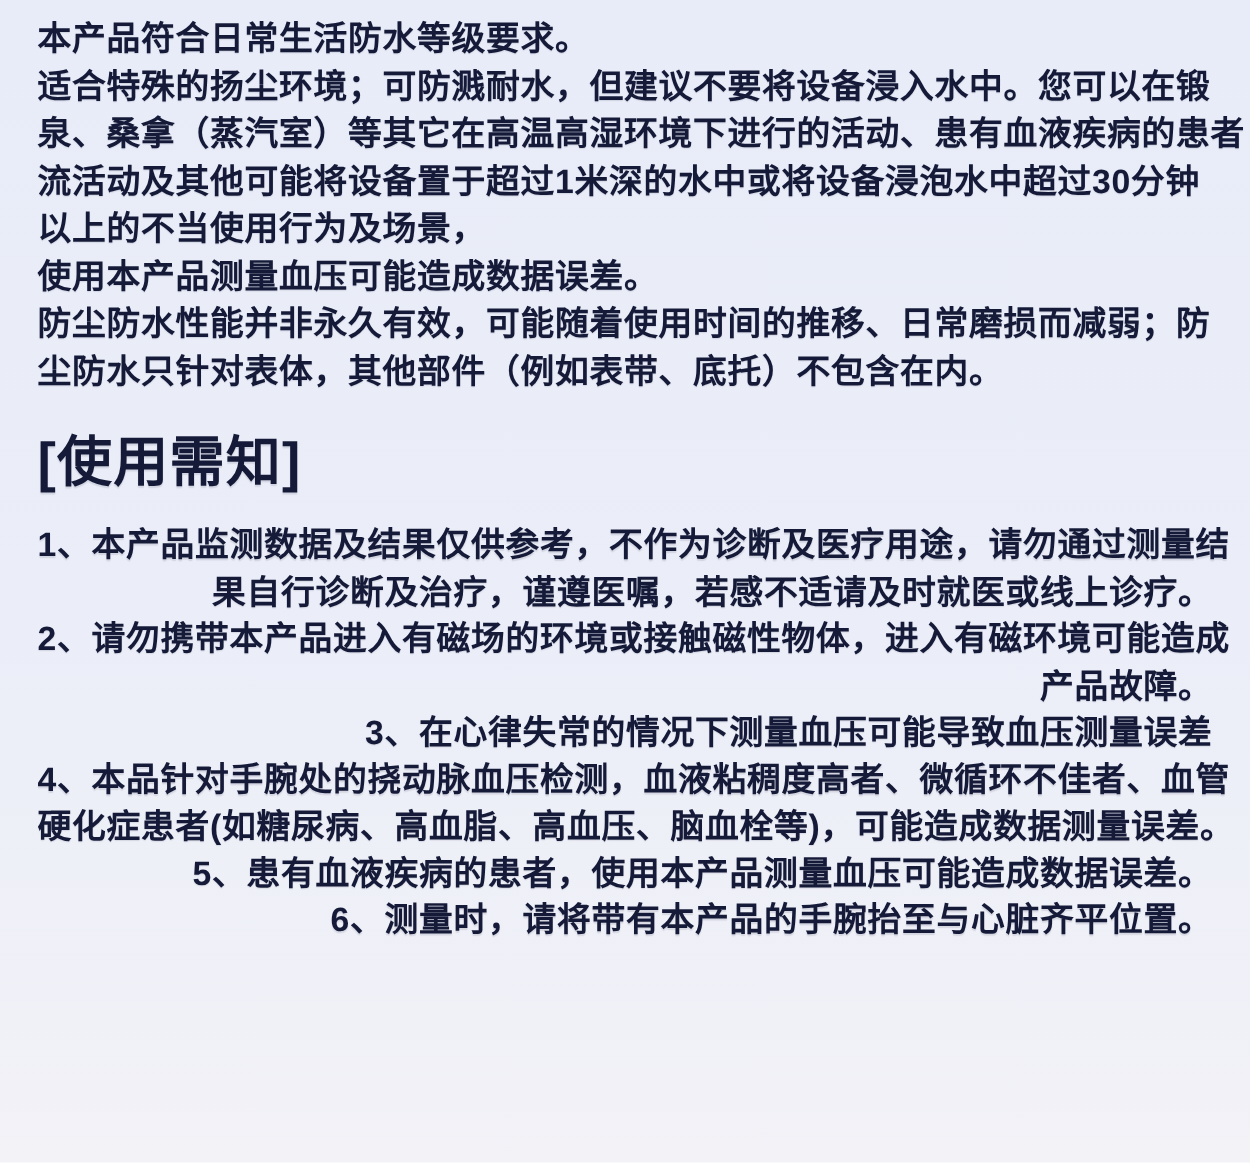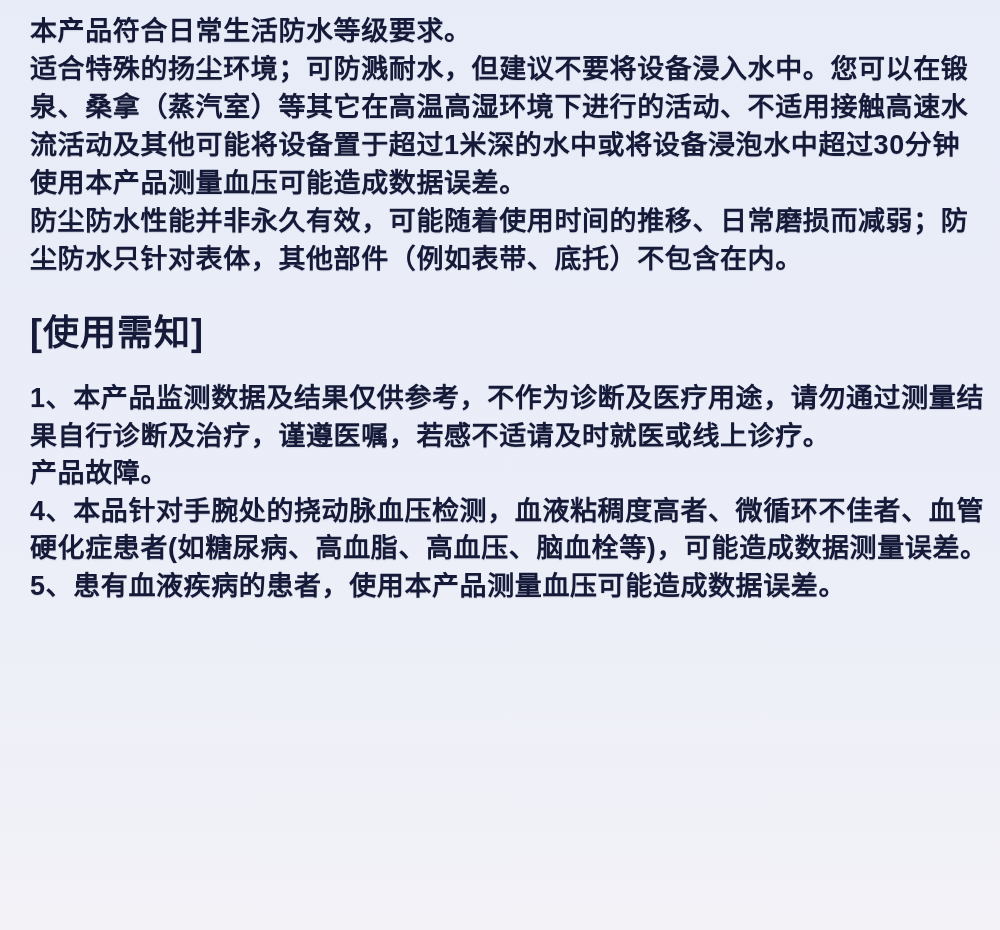--- a/index.html
+++ b/index.html
@@ -28,53 +28,58 @@
     letter-spacing: 0.6px;
     white-space: nowrap;
     text-shadow: 0 1px 1px rgba(21, 26, 56, 0.12);
   }
   .section-heading {
     margin: 16px 0 0 0;
     padding: 0;
     height: 78px;
     display: flex;
     align-items: center;
-    font-size: 36px;
+    font-size: 44px;
     line-height: 48px;
     font-weight: 700;
     letter-spacing: 1px;
     white-space: nowrap;
     text-shadow: 0 1px 1px rgba(21, 26, 56, 0.12);
   }
   .notes {
     margin-top: 8px;
+    text-align: right;
   }
   .notes .textline {
     line-height: 37.5px;
   }
 </style>
 </head>
 <body>
 
 <div class="page">
 
   <section class="intro">
     <div class="textline">本产品符合日常生活防水等级要求。</div>
     <div class="textline">适合特殊的扬尘环境；可防溅耐水，但建议不要将设备浸入水中。您可以在锻</div>
-    <div class="textline">泉、桑拿（蒸汽室）等其它在高温高湿环境下进行的活动、不适用接触高速水</div>
+    <div class="textline">泉、桑拿（蒸汽室）等其它在高温高湿环境下进行的活动、患有血液疾病的患者</div>
     <div class="textline">流活动及其他可能将设备置于超过1米深的水中或将设备浸泡水中超过30分钟</div>
+    <div class="textline">以上的不当使用行为及场景，</div>
     <div class="textline">使用本产品测量血压可能造成数据误差。</div>
     <div class="textline">防尘防水性能并非永久有效，可能随着使用时间的推移、日常磨损而减弱；防</div>
     <div class="textline">尘防水只针对表体，其他部件（例如表带、底托）不包含在内。</div>
   </section>
 
   <h1 class="section-heading">[使用需知]</h1>
 
   <section class="notes">
     <div class="textline">1、本产品监测数据及结果仅供参考，不作为诊断及医疗用途，请勿通过测量结</div>
     <div class="textline">果自行诊断及治疗，谨遵医嘱，若感不适请及时就医或线上诊疗。</div>
+    <div class="textline">2、请勿携带本产品进入有磁场的环境或接触磁性物体，进入有磁环境可能造成</div>
     <div class="textline">产品故障。</div>
+    <div class="textline">3、在心律失常的情况下测量血压可能导致血压测量误差</div>
     <div class="textline">4、本品针对手腕处的挠动脉血压检测，血液粘稠度高者、微循环不佳者、血管</div>
     <div class="textline">硬化症患者(如糖尿病、高血脂、高血压、脑血栓等)，可能造成数据测量误差。</div>
     <div class="textline">5、患有血液疾病的患者，使用本产品测量血压可能造成数据误差。</div>
+    <div class="textline">6、测量时，请将带有本产品的手腕抬至与心脏齐平位置。</div>
   </section>
 
 </div>
 
 </body></html>

